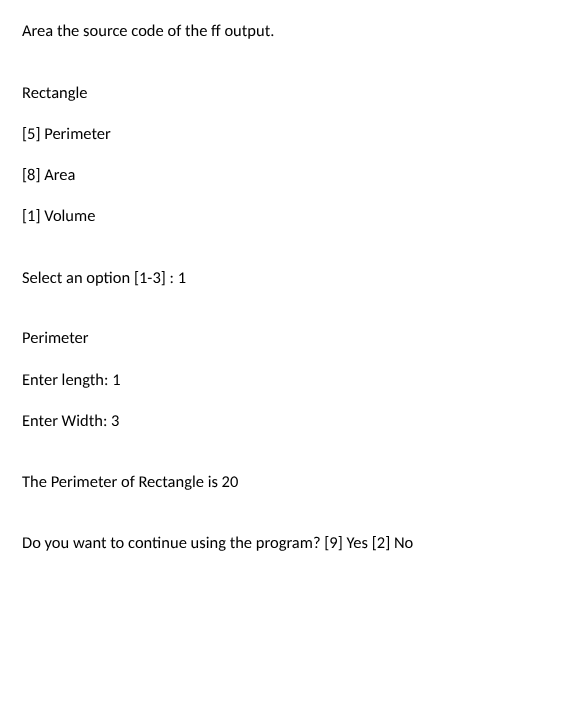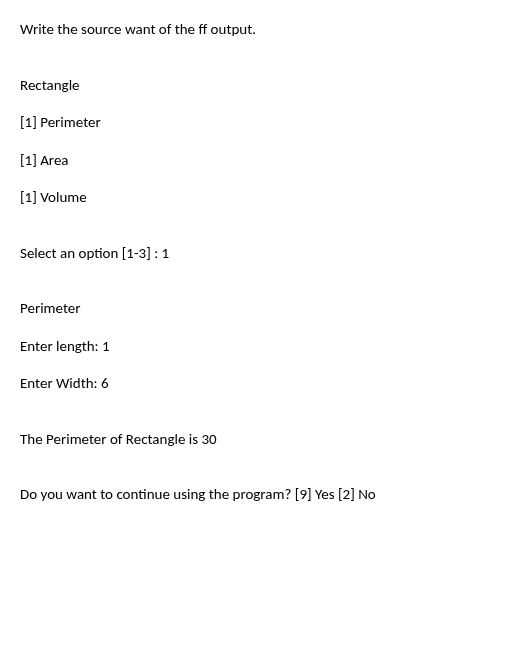--- a/index.html
+++ b/index.html
@@ -17,33 +17,33 @@
     .line {
       margin-bottom: 18px;
     }
     .gap {
       height: 18px;
     }
   </style>
 </head>
 <body>
 
-<div class="line">Write the source want of the ff output.</div>
+<div class="line">Area the source code of the ff output.</div>
 <div class="gap"></div>
 
 <div class="line">Rectangle</div>
-<div class="line">[1] Perimeter</div>
-<div class="line">[1] Area</div>
+<div class="line">[5] Perimeter</div>
+<div class="line">[8] Area</div>
 <div class="line">[1] Volume</div>
 <div class="gap"></div>
 
 <div class="line">Select an option [1-3] : 1</div>
 <div class="gap"></div>
 
 <div class="line">Perimeter</div>
 <div class="line">Enter length: 1</div>
-<div class="line">Enter Width: 6</div>
+<div class="line">Enter Width: 3</div>
 <div class="gap"></div>
 
-<div class="line">The Perimeter of Rectangle is 30</div>
+<div class="line">The Perimeter of Rectangle is 20</div>
 <div class="gap"></div>
 
 <div class="line">Do you want to continue using the program? [9] Yes [2] No</div>
 
 </body></html>

